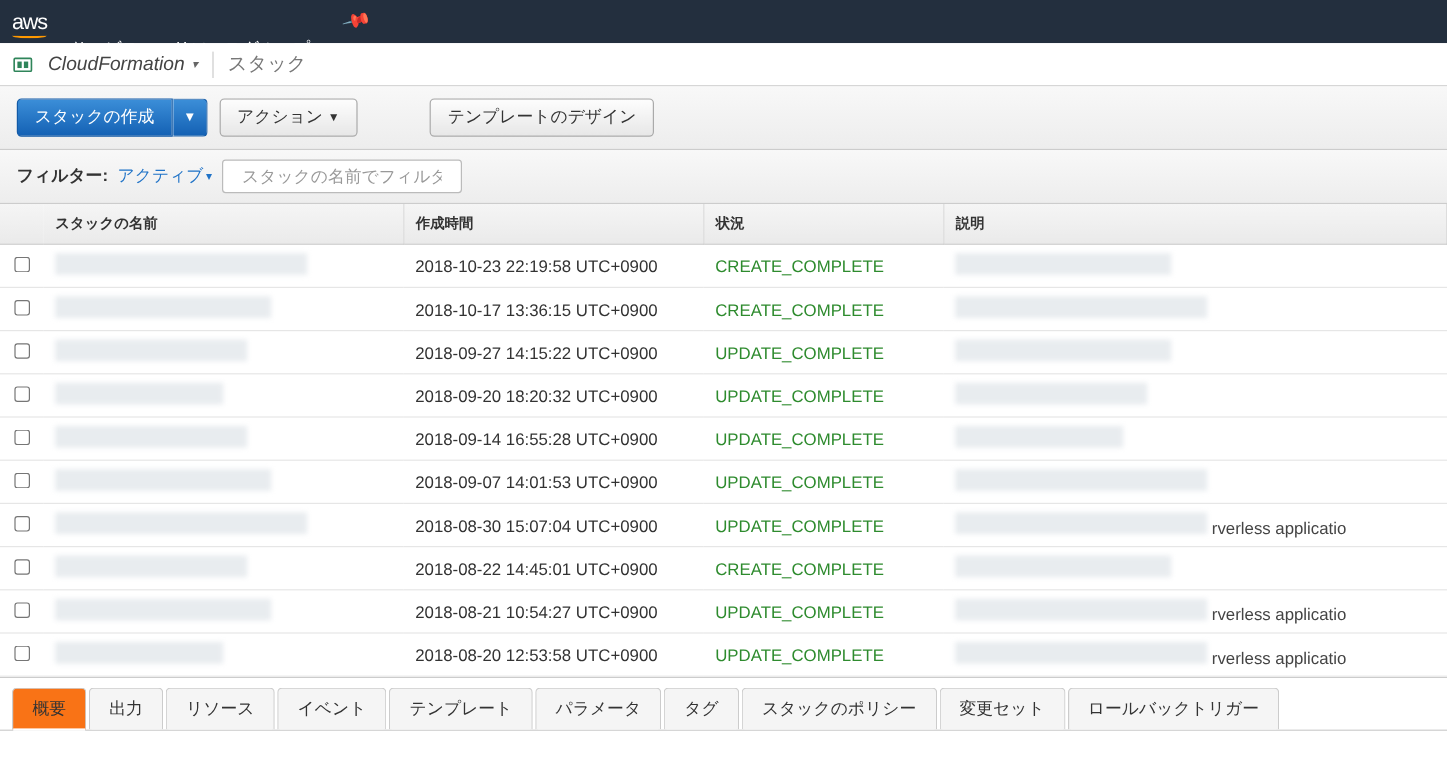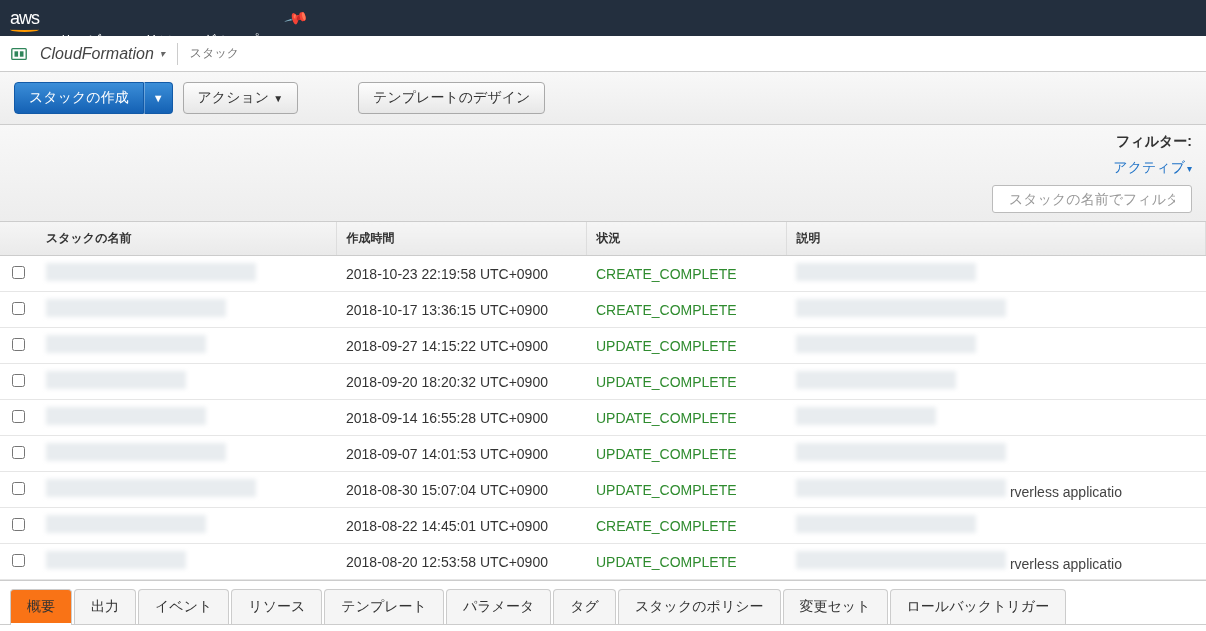--- a/index.html
+++ b/index.html
@@ -13,31 +13,31 @@
 .nav-caret { font-size: 9px; }
 .pin-icon { color: #fff; font-size: 16px; transform: rotate(30deg); display: inline-block; }
 
 
 .breadcrumb-bar { height: 36px; border-bottom: 1px solid #ccc; display: flex; align-items: center; padding: 0 10px; gap: 12px; background: #fff; }
 .bc-icon { width: 18px; height: 18px; display: inline-flex; align-items: center; justify-content: center; }
 .bc-svg { width: 18px; height: 18px; }
 .bc-service { font-size: 16px; color: #444; display: flex; align-items: center; gap: 6px; cursor: pointer; font-style: italic; }
 .bc-caret { font-size: 10px; color: #666; }
 .bc-sep { width: 1px; height: 22px; background: #ccc; }
-.bc-page { font-size: 12px; color: #777; }
+.bc-page { font-size: 16px; color: #777; }
 
 
 .toolbar { background: linear-gradient(#f8f8f8, #ededed); border-bottom: 1px solid #ccc; padding: 10px 14px; display: flex; align-items: flex-start; gap: 10px; }
 .btn { border: 1px solid #aaa; background: linear-gradient(#fdfdfd, #e7e7e7); color: #333; padding: 6px 14px; border-radius: 4px; font-size: 14px; cursor: pointer; display: inline-flex; align-items: center; gap: 4px; }
 .btn-primary { background: linear-gradient(#3b8ed8, #1461b4); border-color: #125aa7; color: #fff; border-radius: 4px 0 0 4px; }
 .btn-primary-drop { background: linear-gradient(#3b8ed8, #1461b4); border: 1px solid #125aa7; border-left: 1px solid rgba(255,255,255,0.3); color: #fff; padding: 6px 8px; border-radius: 0 4px 4px 0; cursor: pointer; font-size: 11px; }
 .btn-group { display: inline-flex; }
 
 
-.filter-bar { background: linear-gradient(#f8f8f8, #ededed); border-bottom: 1px solid #ccc; padding: 8px 14px; display: flex; align-items: flex-end; gap: 8px; flex-direction: column; }
+.filter-bar { background: linear-gradient(#f8f8f8, #ededed); border-bottom: 1px solid #ccc; padding: 8px 14px; display: flex; align-items: center; gap: 8px; }
 .filter-label { font-weight: bold; font-size: 14px; }
 .filter-active { color: #2073c7; font-size: 14px; cursor: pointer; display: flex; align-items: center; gap: 2px; }
 .filter-input { border: 1px solid #bbb; padding: 5px 16px; font-size: 14px; width: 200px; border-radius: 3px; color: #333; }
 .filter-input::placeholder { color: #999; }
 
 
 .stacks-table { width: 100%; border-collapse: collapse; }
 .stacks-table th { text-align: left; font-weight: bold; font-size: 12px; padding: 8px 10px; background: linear-gradient(#f5f5f5, #eaeaea); border-bottom: 1px solid #ccc; border-right: 1px solid #ddd; }
 .stacks-table th:first-child { width: 36px; border-right: none; }
 .stacks-table td { padding: 7px 10px; border-bottom: 1px solid #e6e6e6; font-size: 14px; vertical-align: middle; }
@@ -180,34 +180,41 @@
     </tr>
     <tr>
       <td class="check-cell"><input type="checkbox" style=""></td>
       <td><span class="redacted w3"></span></td>
       <td>2018-08-22 14:45:01 UTC+0900</td>
       <td class="status-complete">CREATE_COMPLETE</td>
       <td><span class="redacted w1"></span></td>
     </tr>
     <tr>
       <td class="check-cell"><input type="checkbox" style=""></td>
+      <td><span class="redacted w1"></span></td>
+      <td>2018-08-21 10:54:27 UTC+0900</td>
+      <td class="status-complete">UPDATE_COMPLETE</td>
+      <td><span class="redacted w2"></span> <span class="desc-partial">rverless applicatio</span></td>
+    </tr>
+    <tr>
+      <td class="check-cell"><input type="checkbox" style=""></td>
       <td><span class="redacted w4"></span></td>
       <td>2018-08-20 12:53:58 UTC+0900</td>
       <td class="status-complete">UPDATE_COMPLETE</td>
       <td><span class="redacted w2"></span> <span class="desc-partial">rverless applicatio</span></td>
     </tr>
   </tbody>
 </table>
 </div>
 
 <div class="bottom-tabs">
   <div class="tab active">概要</div>
   <div class="tab">出力</div>
+  <div class="tab">リソース</div>
   <div class="tab">イベント</div>
-  <div class="tab">リソース</div>
   <div class="tab">テンプレート</div>
   <div class="tab">パラメータ</div>
   <div class="tab">タグ</div>
   <div class="tab">スタックのポリシー</div>
   <div class="tab">変更セット</div>
   <div class="tab">ロールバックトリガー</div>
 </div>
 
 <div class="detail-area">スタックを選択してください</div>
 

